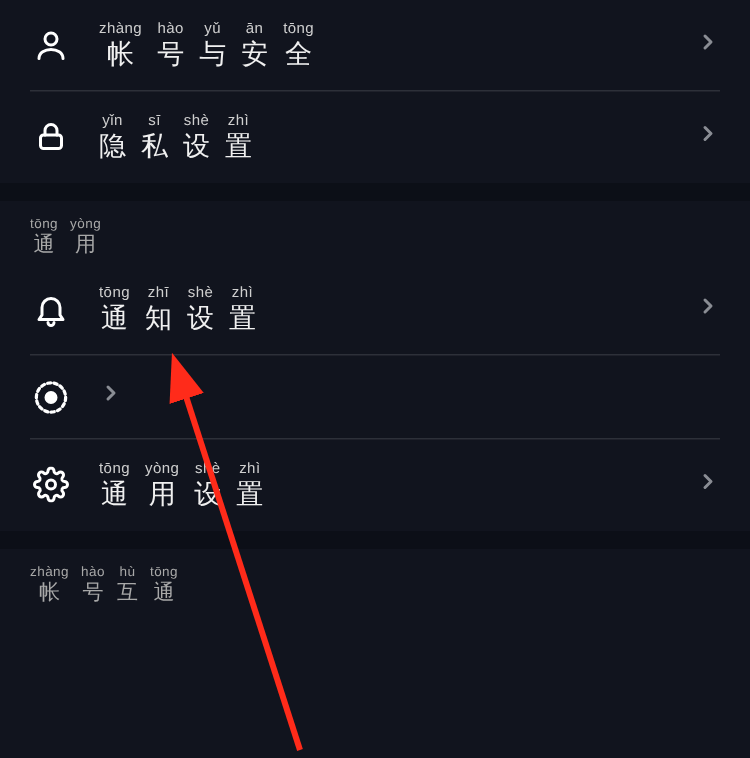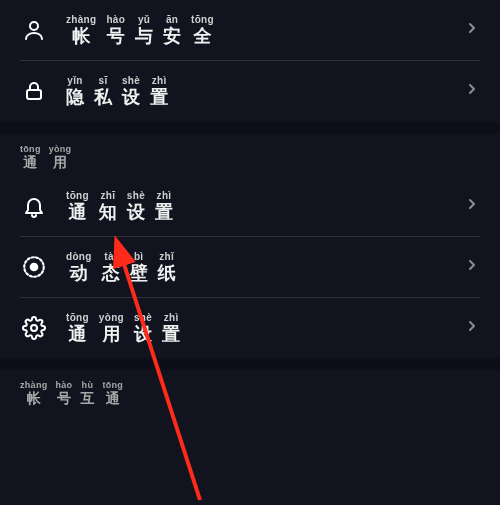--- a/index.html
+++ b/index.html
@@ -63,21 +63,20 @@
   }
   .label {
     flex: 1;
     display: flex;
     gap: 10px;
   }
   .char-col {
     display: flex;
     flex-direction: column;
     align-items: center;
-    font-weight: bold;
   }
   .py {
     font-size: 10px;
     color: #cfcfcf;
     font-family: sans-serif;
     letter-spacing: 0.3px;
     margin-bottom: 2px;
   }
   .ch {
     font-size: 18px;
@@ -216,38 +215,20 @@
         </svg>
     </span>
   </div>
 
   <div class="item">
     <span class="icon-wrap">
       <svg width="26" height="26" viewBox="0 0 24 24" fill="none" stroke="currentColor" stroke-width="2" stroke-linecap="round" stroke-linejoin="round" stroke-dasharray="2 2">
           <circle cx="12" cy="12" r="9"></circle>
           <circle cx="12" cy="12" r="3" stroke-dasharray="0" fill="currentColor"></circle>
         </svg>
-    </span>
-    <span class="label">
-      <span class="char-col">
-          <span class="py">dòng</span>
-          <span class="ch">动</span>
-        </span>
-      <span class="char-col">
-          <span class="py">tài</span>
-          <span class="ch">态</span>
-        </span>
-      <span class="char-col">
-          <span class="py">bì</span>
-          <span class="ch">壁</span>
-        </span>
-      <span class="char-col">
-          <span class="py">zhǐ</span>
-          <span class="ch">纸</span>
-        </span>
     </span>
     <span class="chevron">
       <svg width="16" height="16" viewBox="0 0 24 24" fill="none" stroke="currentColor" stroke-width="3" stroke-linecap="round" stroke-linejoin="round">
           <polyline points="9 18 15 12 9 6"></polyline>
         </svg>
     </span>
   </div>
 
   <div class="item no-divider">
     <span class="icon-wrap">

